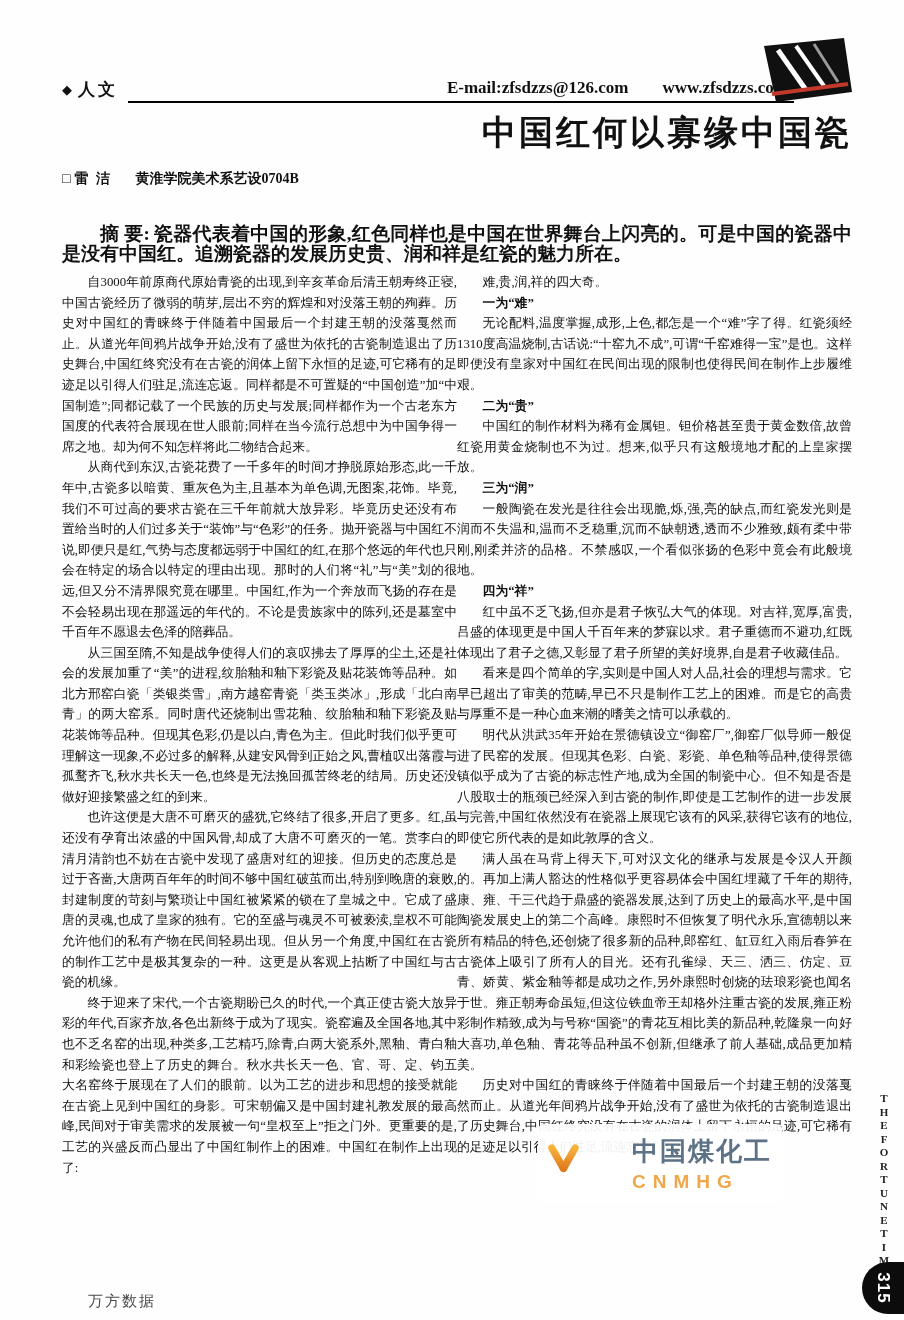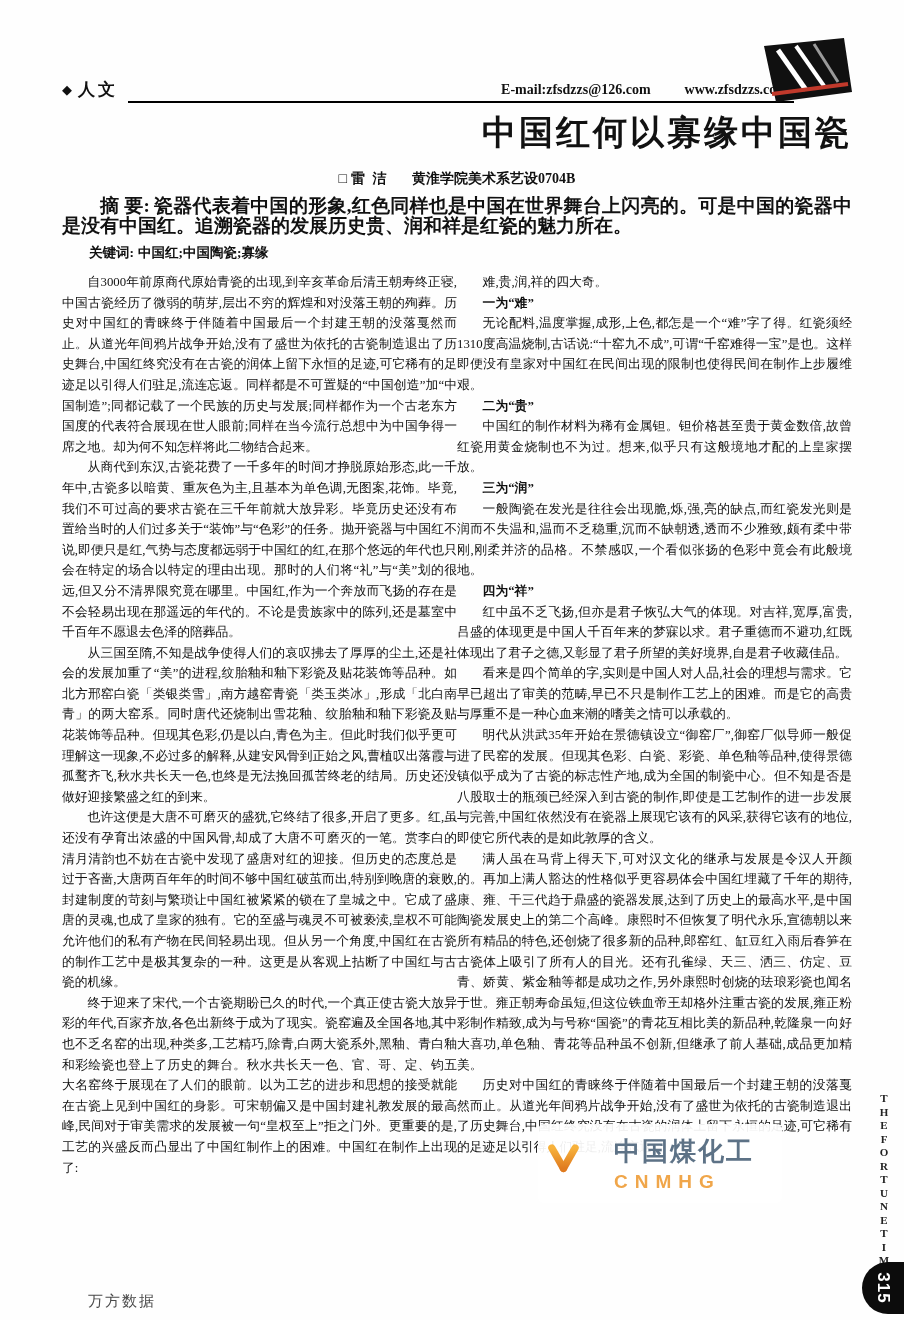--- a/index.html
+++ b/index.html
@@ -19,30 +19,30 @@
   }
   .section{ display:flex; align-items:center; gap:6px; padding-bottom:2px; }
   .bullet{ font-size:13px; line-height:1; }
   .section-text{ font-size:17px; font-weight:700; letter-spacing:3px; font-family:"Liberation Sans","DejaVu Sans",sans-serif; }
   .rule{
     flex:1; margin-left:10px;
     border-bottom:2.5px solid #000;
     display:flex; justify-content:flex-end; gap:34px;
     padding:0 6px 3px 0;
   }
-  .contact{ font-size:14px; font-weight:700; }
+  .contact{ font-size:17px; font-weight:700; }
   .logo{ position:absolute; right:-58px; top:-40px; }
   
   .content{ position:absolute; left:62px; right:52px; top:106px; }
   .title{
     text-align:right; font-size:34px; font-weight:700; letter-spacing:3px;
     font-family:"Liberation Sans","DejaVu Sans",sans-serif;
     margin:4px 0 14px 0;
   }
-  .byline{ text-align:center; font-size:14px; font-weight:700; margin-bottom:8px; }
+  .byline{ font-size:14px; font-weight:700; margin-bottom:36px; }
   .byline .author{ margin-left:4px; letter-spacing:2px; }
   .byline .affil{ margin-left:20px; }
   .abstract{
     font-size:19px; font-weight:700; line-height:20px;
     text-align:justify; text-indent:2em; margin-bottom:8px;
   }
   .keywords{ font-size:13.5px; font-weight:700; text-indent:2em; margin-bottom:10px; }
   .lab{ margin-right:4px; }
   .cols{ display:flex; height:1010px; overflow:hidden; }
   .col{ flex:1; text-align:justify; }
@@ -66,21 +66,21 @@
     color:#fff; font-weight:700; font-size:17px; letter-spacing:1px;
     transform:rotate(90deg); font-family:"Liberation Sans","DejaVu Sans",sans-serif;
   }
   .wanfang{
     position:absolute; left:88px; top:1292px;
     font-size:15px; color:#4a4a4a; letter-spacing:2px;
   }
   .cmci{
     position:absolute; left:538px; top:1124px; width:244px;
     background:rgba(255,255,255,0.93);
-    display:flex; align-items:center; gap:4px;
+    display:flex; align-items:center; gap:22px;
     padding:10px 8px; border-radius:6px;
   }
   .cmci-cn{
     font-size:26px; font-weight:700; letter-spacing:2px;
     color:var(--wm-blue,#5d7286);
     font-family:"Liberation Sans","DejaVu Sans",sans-serif;
   }
   .cmci-en{
     font-size:19px; font-weight:700; letter-spacing:7px; margin-top:2px;
     color:var(--wm-orange,#f0a64a);
@@ -115,21 +115,20 @@
   <main class="content">
     <h1 class="title">中国红何以寡缘中国瓷</h1>
 
     <div class="byline">
       <span>□</span><span class="author">雷 洁</span>
       <span class="affil">黄淮学院美术系艺设0704B</span>
     </div>
 
     <p class="abstract"><b class="lab">摘 要:</b><span>瓷器代表着中国的形象,红色同样也是中国在世界舞台上闪亮的。可是中国的瓷器中是没有中国红。追溯瓷器的发展历史贵、润和祥是红瓷的魅力所在。</span></p>
 
-    <p class="keywords"><b class="lab">关键词:</b><span>中国红;中国陶瓷;寡缘</span></p>
 
     <div class="cols">
       <div class="col">
           <p class="para">自3000年前原商代原始青瓷的出现,到辛亥革命后清王朝寿终正寝,中国古瓷经历了微弱的萌芽,层出不穷的辉煌和对没落王朝的殉葬。历史对中国红的青睐终于伴随着中国最后一个封建王朝的没落戛然而止。从道光年间鸦片战争开始,没有了盛世为依托的古瓷制造退出了历史舞台,中国红终究没有在古瓷的润体上留下永恒的足迹,可它稀有的足迹足以引得人们驻足,流连忘返。同样都是不可置疑的“中国创造”加“中国制造”;同都记载了一个民族的历史与发展;同样都作为一个古老东方国度的代表符合展现在世人眼前;同样在当今流行总想中为中国争得一席之地。却为何不知怎样将此二物结合起来。</p>
           <p class="para">从商代到东汉,古瓷花费了一千多年的时间才挣脱原始形态,此一千年中,古瓷多以暗黄、重灰色为主,且基本为单色调,无图案,花饰。毕竟,我们不可过高的要求古瓷在三千年前就大放异彩。毕竟历史还没有布置给当时的人们过多关于“装饰”与“色彩”的任务。抛开瓷器与中国红不说,即便只是红,气势与态度都远弱于中国红的红,在那个悠远的年代也只会在特定的场合以特定的理由出现。那时的人们将“礼”与“美”划的很远,但又分不清界限究竟在哪里。中国红,作为一个奔放而飞扬的存在是不会轻易出现在那遥远的年代的。不论是贵族家中的陈列,还是墓室中千百年不愿退去色泽的陪葬品。</p>
           <p class="para">从三国至隋,不知是战争使得人们的哀叹拂去了厚厚的尘土,还是社会的发展加重了“美”的进程,纹胎釉和釉下彩瓷及贴花装饰等品种。如北方邢窑白瓷「类银类雪」,南方越窑青瓷「类玉类冰」,形成「北白南青」的两大窑系。同时唐代还烧制出雪花釉、纹胎釉和釉下彩瓷及贴花装饰等品种。但现其色彩,仍是以白,青色为主。但此时我们似乎更可理解这一现象,不必过多的解释,从建安风骨到正始之风,曹植叹出落霞与孤鹜齐飞,秋水共长天一色,也终是无法挽回孤苦终老的结局。历史还没做好迎接繁盛之红的到来。</p>
           <p class="para">也许这便是大唐不可磨灭的盛犹,它终结了很多,开启了更多。红,虽还没有孕育出浓盛的中国风骨,却成了大唐不可磨灭的一笔。赏李白的清月清韵也不妨在古瓷中发现了盛唐对红的迎接。但历史的态度总是过于吝啬,大唐两百年年的时间不够中国红破茧而出,特别到晚唐的衰败,封建制度的苛刻与繁琐让中国红被紧紧的锁在了皇城之中。它成了盛唐的灵魂,也成了皇家的独有。它的至盛与魂灵不可被亵渎,皇权不可能允许他们的私有产物在民间轻易出现。但从另一个角度,中国红在古瓷的制作工艺中是极其复杂的一种。这更是从客观上拈断了中国红与古瓷的机缘。</p>
           <p class="para">终于迎来了宋代,一个古瓷期盼已久的时代,一个真正使古瓷大放异彩的年代,百家齐放,各色出新终于成为了现实。瓷窑遍及全国各地,其中也不乏名窑的出现,种类多,工艺精巧,除青,白两大瓷系外,黑釉、青白釉和彩绘瓷也登上了历史的舞台。秋水共长天一色、官、哥、定、钧五大名窑终于展现在了人们的眼前。以为工艺的进步和思想的接受就能在古瓷上见到中国红的身影。可宋朝偏又是中国封建礼教发展的最高峰,民间对于审美需求的发展被一句“皇权至上”拒之门外。更重要的是,工艺的兴盛反而凸显出了中国红制作上的困难。中国红在制作上出现了:</p>
         </div>
       <div class="col">

